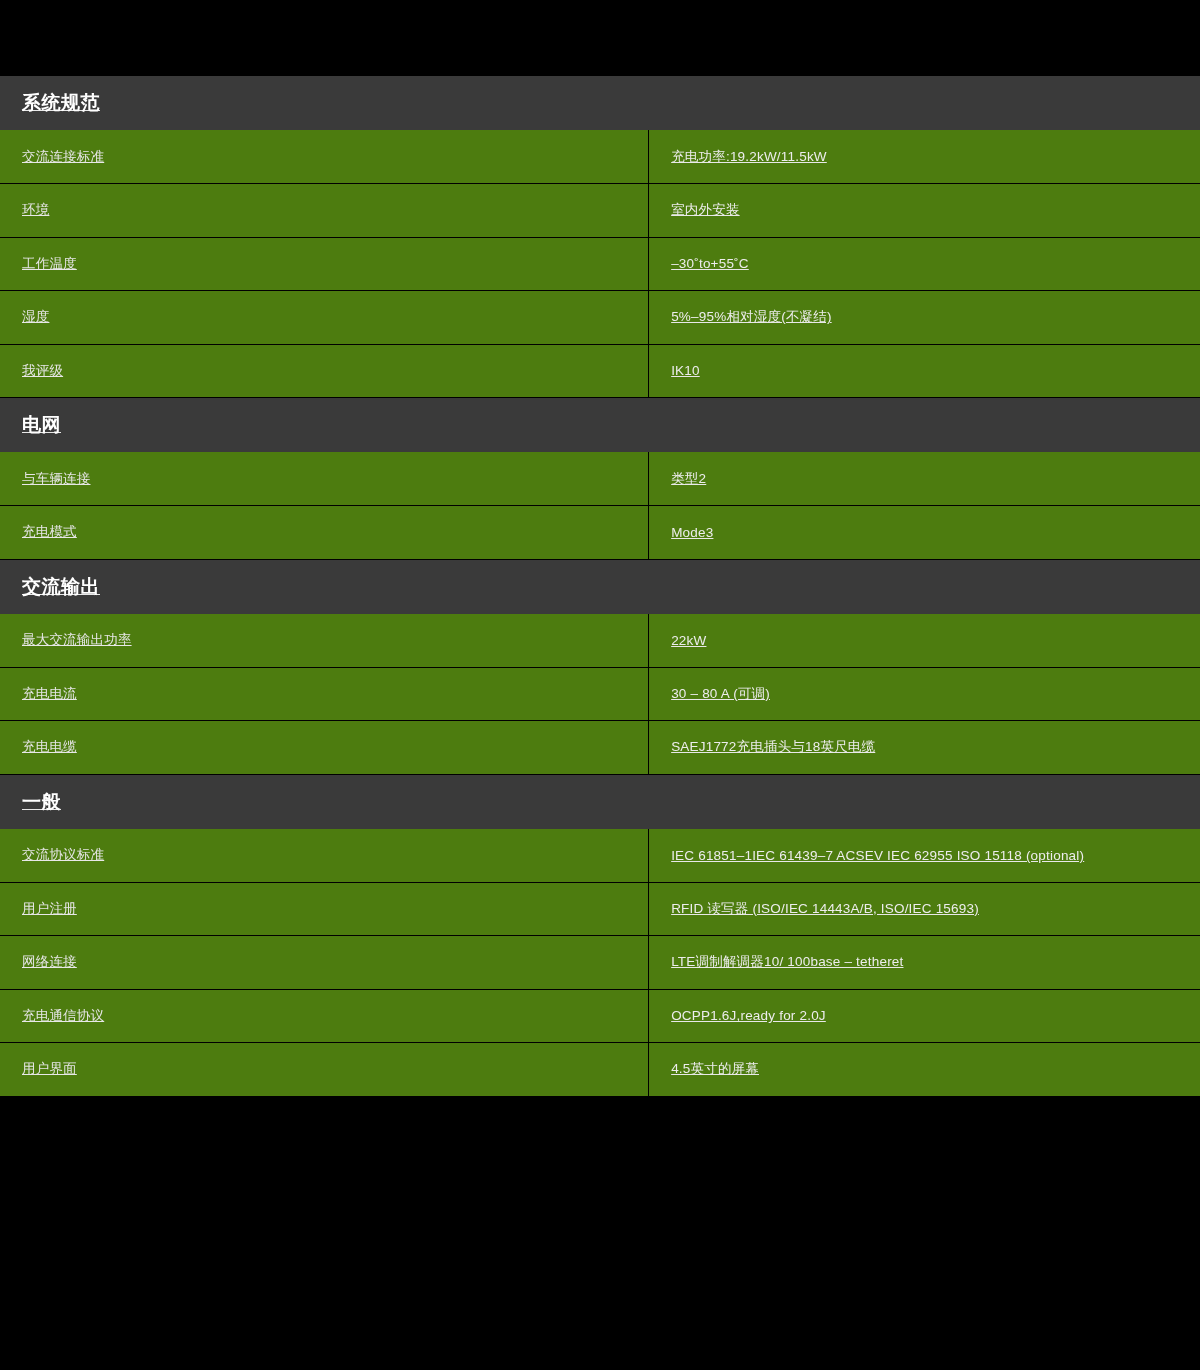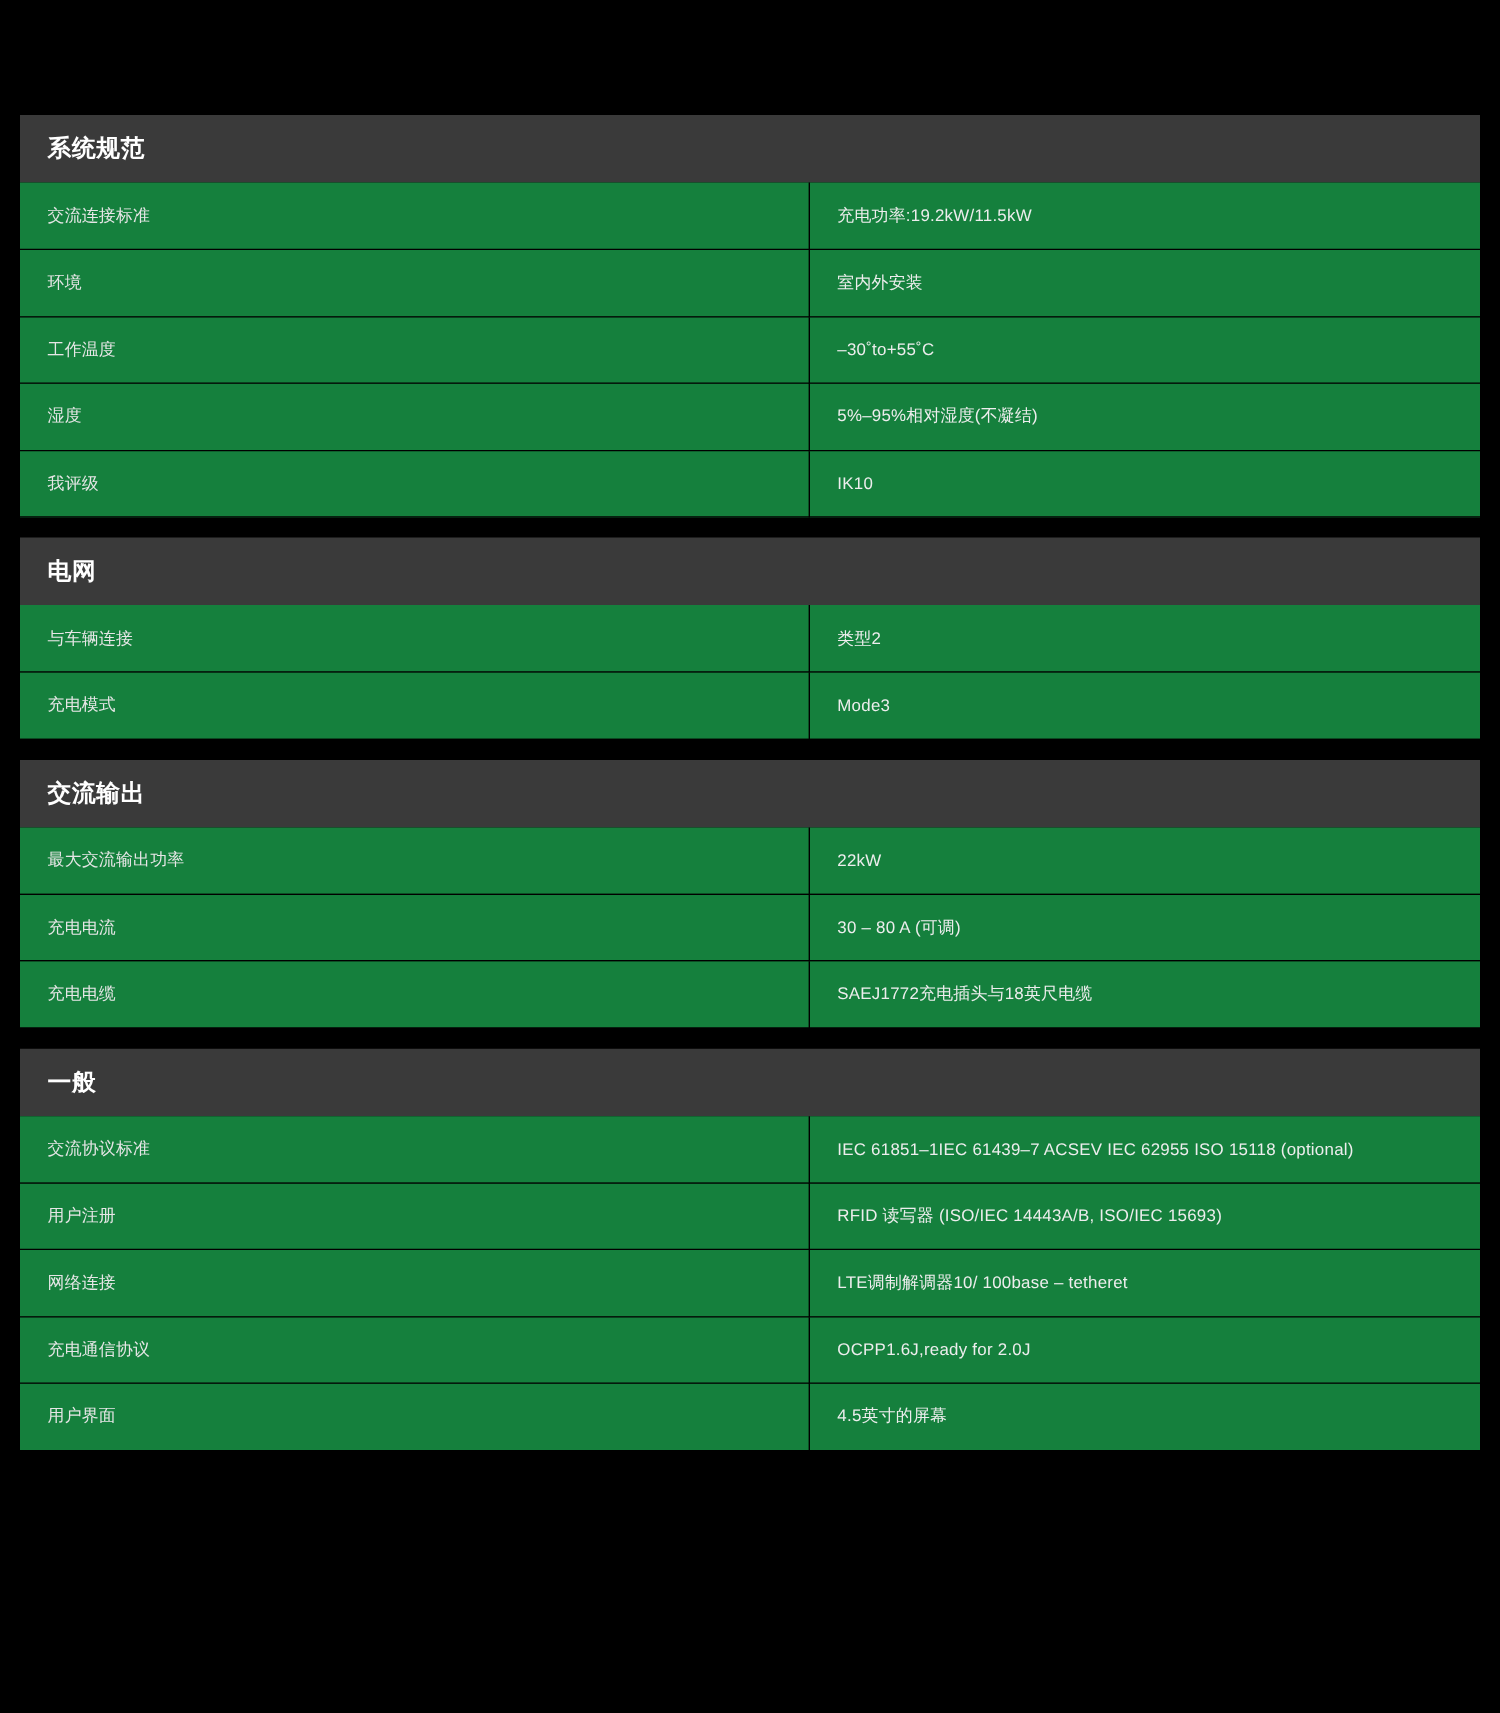--- a/index.html
+++ b/index.html
@@ -37,40 +37,41 @@
   
   .spec-table {
     width: 100%;
     border-collapse: collapse;
     table-layout: fixed;
   }
   .spec-row {
     height: 53.5px;
   }
   .spec-cell {
-    background: #15803d;
+    background: #4d7c0f;
     font-size: 13.5px;
     color: #e6e6e6;
     vertical-align: middle;
     padding: 0 0 0 22px;
     box-sizing: border-box;
     border-bottom: 1px solid #000000;
     letter-spacing: 0.2px;
   }
   .spec-cell.label {
     width: 600px;
     border-right: 1px solid #000000;
   }
   .spec-cell.value {
     width: 510px;
     color: #ededed;
   }
   .group {
-    margin: 16px;
+    margin: 0;
     padding: 0;
+    text-decoration: underline;
   }
   
 </style>
 </head>
 <body>
 
 <div class="page">
   <div id="sections-root">
       <div class="group">
         <div class="section-header">系统规范</div>

